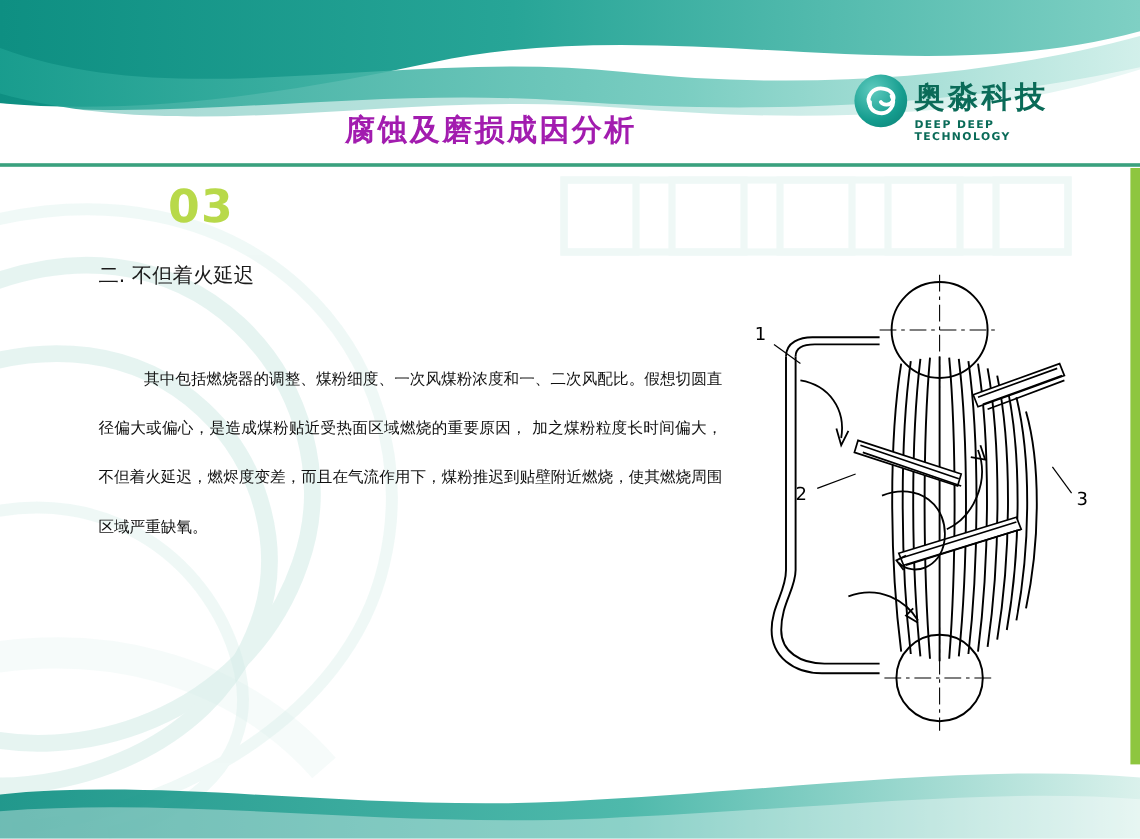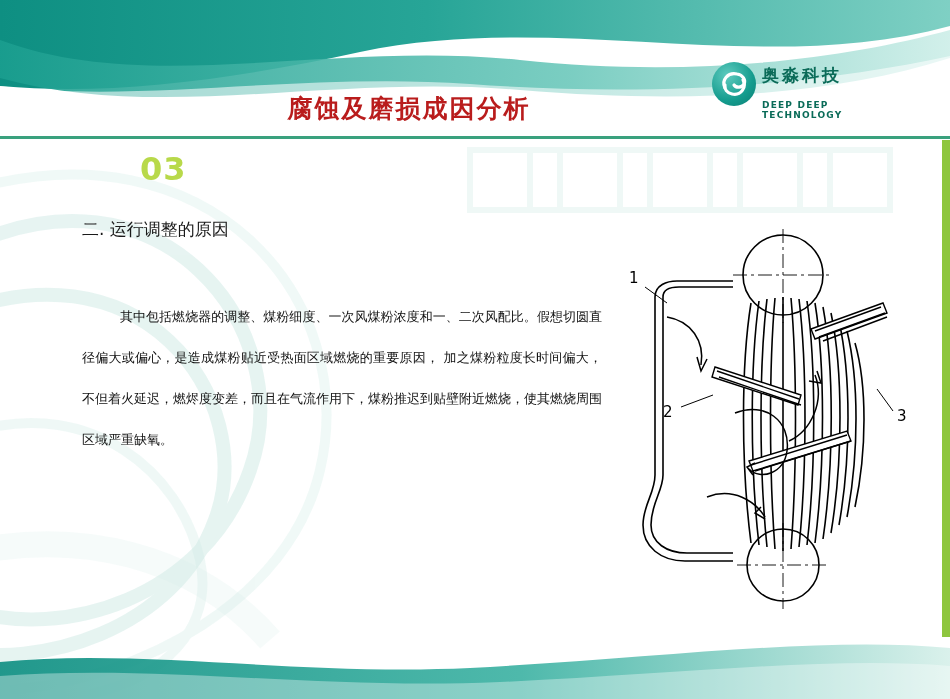--- a/index.html
+++ b/index.html
@@ -41,21 +41,21 @@
     overflow: hidden;
   }
   .slide-title {
     position: absolute;
     left: 0;
     top: 92px;
     width: 818px;
     text-align: center;
     font-size: 25px;
     font-weight: bold;
-    color: #b91c1c;
+    color: #a21caf;
     letter-spacing: 2px;
     font-family: "DejaVu Sans", "Liberation Sans", sans-serif;
   }
   .title-underline {
     position: absolute;
     left: 0;
     top: 136px;
     width: 950px;
     height: 3px;
     background: #3aa17e;
@@ -75,41 +75,41 @@
     top: 0;
     width: 44px;
     height: 44px;
     border-radius: 50%;
     background: radial-gradient(circle at 35% 30%, #5fcbbf 0%, #149c8e 60%, #0b7d72 100%);
   }
   .logo-cn {
     position: absolute;
     left: 50px;
     top: 2px;
-    font-size: 17px;
+    font-size: 25px;
     font-weight: bold;
     color: #0a6b58;
     letter-spacing: 3px;
   }
   .logo-en {
     position: absolute;
     left: 50px;
     top: 38px;
     font-size: 9px;
     color: #0a6b58;
     letter-spacing: 1.2px;
     font-weight: bold;
   }
 
   
   .section-number {
     position: absolute;
     left: 140px;
     top: 150px;
-    font-size: 32px;
+    font-size: 38px;
     font-weight: bold;
     color: #b8d94a;
     font-family: "DejaVu Sans", "Liberation Sans", sans-serif;
     letter-spacing: 1px;
   }
 
   
   .subheading {
     position: absolute;
     left: 82px;
@@ -211,21 +211,21 @@
         <path d="M13,26 C 9,18 16,10 25,12 C 31,13 34,18 32,22 C 30,26 24,26 22,23" fill="none" stroke="#ffffff" stroke-width="3.2" stroke-linecap="round"></path>
         <path d="M31,18 C 35,25 29,34 20,32 C 15,31 12,27 13,23" fill="none" stroke="#ffffff" stroke-width="3.2" stroke-linecap="round"></path>
       </svg>
     </div>
     <div class="logo-cn">奥淼科技</div>
     <div class="logo-en">DEEP DEEP TECHNOLOGY</div>
   </div>
 
   <div class="section-number">03</div>
 
-  <div class="subheading">二. 运行调整的原因</div>
+  <div class="subheading">二. 不但着火延迟</div>
   <div class="body-text">其中包括燃烧器的调整、煤粉细度、一次风煤粉浓度和一、二次风配比。假想切圆直径偏大或偏心，是造成煤粉贴近受热面区域燃烧的重要原因， 加之煤粉粒度长时间偏大，不但着火延迟，燃烬度变差，而且在气流作用下，煤粉推迟到贴壁附近燃烧，使其燃烧周围区域严重缺氧。</div>
 
   <div class="diagram">
     <svg width="310" height="390" viewBox="0 0 310 390">
       <g fill="none" stroke="#000000" stroke-width="1.6">
 
         <circle cx="168" cy="50" r="40"></circle>
 
         <circle cx="168" cy="340" r="36"></circle>
 

